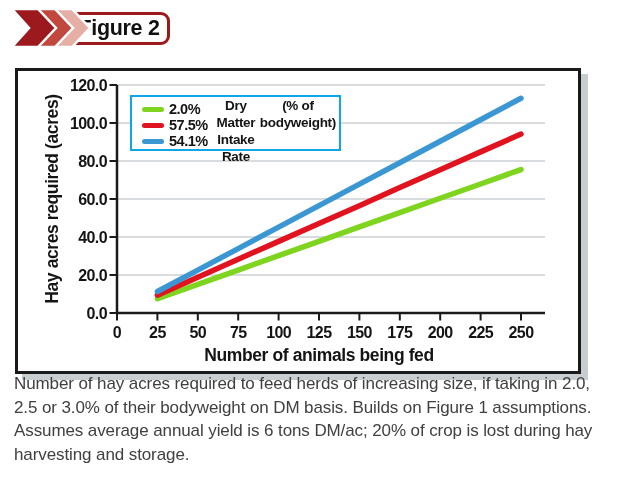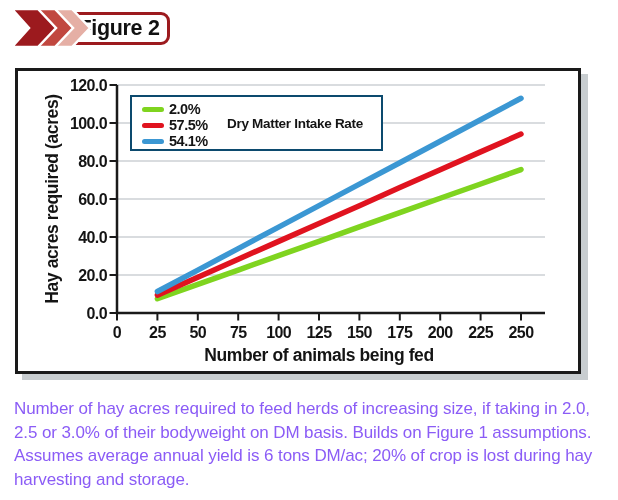--- a/index.html
+++ b/index.html
@@ -36,40 +36,40 @@
     transform:rotate(-90deg); text-align:center;
     font-size:17.5px; font-weight:bold; color:#141414; letter-spacing:-0.4px;
   }
   .x-axis-title {
     position:absolute; left:101px; top:274px; width:400px; text-align:center;
     font-size:17.5px; font-weight:bold; color:#141414; letter-spacing:-0.4px;
   }
 
   
   .legend {
-    position:absolute; left:112px; top:24px; width:253px; height:56px;
-    background:#fff; border:2px solid #0c4a6e; display:flex; z-index:3;
+    position:absolute; left:112px; top:24px; width:211px; height:56px;
+    background:#fff; border:2px solid #0ea5e9; display:flex; z-index:3;
   }
   .legend-rows { padding:4px 0 0 10px; width:68px; }
   .legend-row { display:flex; align-items:center; height:16px; }
   .swatch { width:22px; height:5px; border-radius:2.5px; flex:0 0 auto; }
   .legend-label {
     margin-left:5px; font-size:14.5px; font-weight:bold; color:#141414;
     letter-spacing:-0.5px;
   }
   .legend-title {
-    flex:1; display:flex; flex-direction:column; justify-content:center;
+    flex:1; display:flex; flex-direction:row; justify-content:center;
     text-align:center; font-size:13.5px; font-weight:bold; color:#141414;
     line-height:17px; letter-spacing:-0.3px; padding-right:3px;margin-left:12px;
   }
 
   
   .caption {
-    position:absolute; left:14px; top:397px; width:590px;
-    font-size:17px; line-height:23.5px; color:#8b5cf6; letter-spacing:-0.1px;
+    position:absolute; left:14px; top:372px; width:590px;
+    font-size:17px; line-height:23.5px; color:#404040; letter-spacing:-0.1px;
   }
 </style>
 </head>
 <body>
 
 <div class="page">
 
   <div class="figure-badge">
     <svg class="chevrons" width="84" height="40" viewBox="0 0 84 40">
       <path d="M34,1 h26 l18,19 l-18,19 h-26 l17,-19 z" fill="#e5afa5" stroke="#fff" stroke-width="2.5"></path>
@@ -144,19 +144,20 @@
             <span class="swatch" style="background: rgb(224, 19, 31);"></span>
             <span class="legend-label">57.5%</span>
           </div>
           <div class="legend-row">
             <span class="swatch" style="background: rgb(59, 151, 211);"></span>
             <span class="legend-label">54.1%</span>
           </div>
         </div>
       <div class="legend-title">
         <div>Dry Matter Intake Rate</div>
+        <div>(% of bodyweight)</div>
       </div>
     </div>
   </div>
 
   <div class="caption">Number of hay acres required to feed herds of increasing size, if taking in 2.0, 2.5 or 3.0% of their bodyweight on DM basis. Builds on Figure 1 assumptions. Assumes average annual yield is 6 tons DM/ac; 20% of crop is lost during hay harvesting and storage.</div>
 
 </div>
 
 </body></html>

